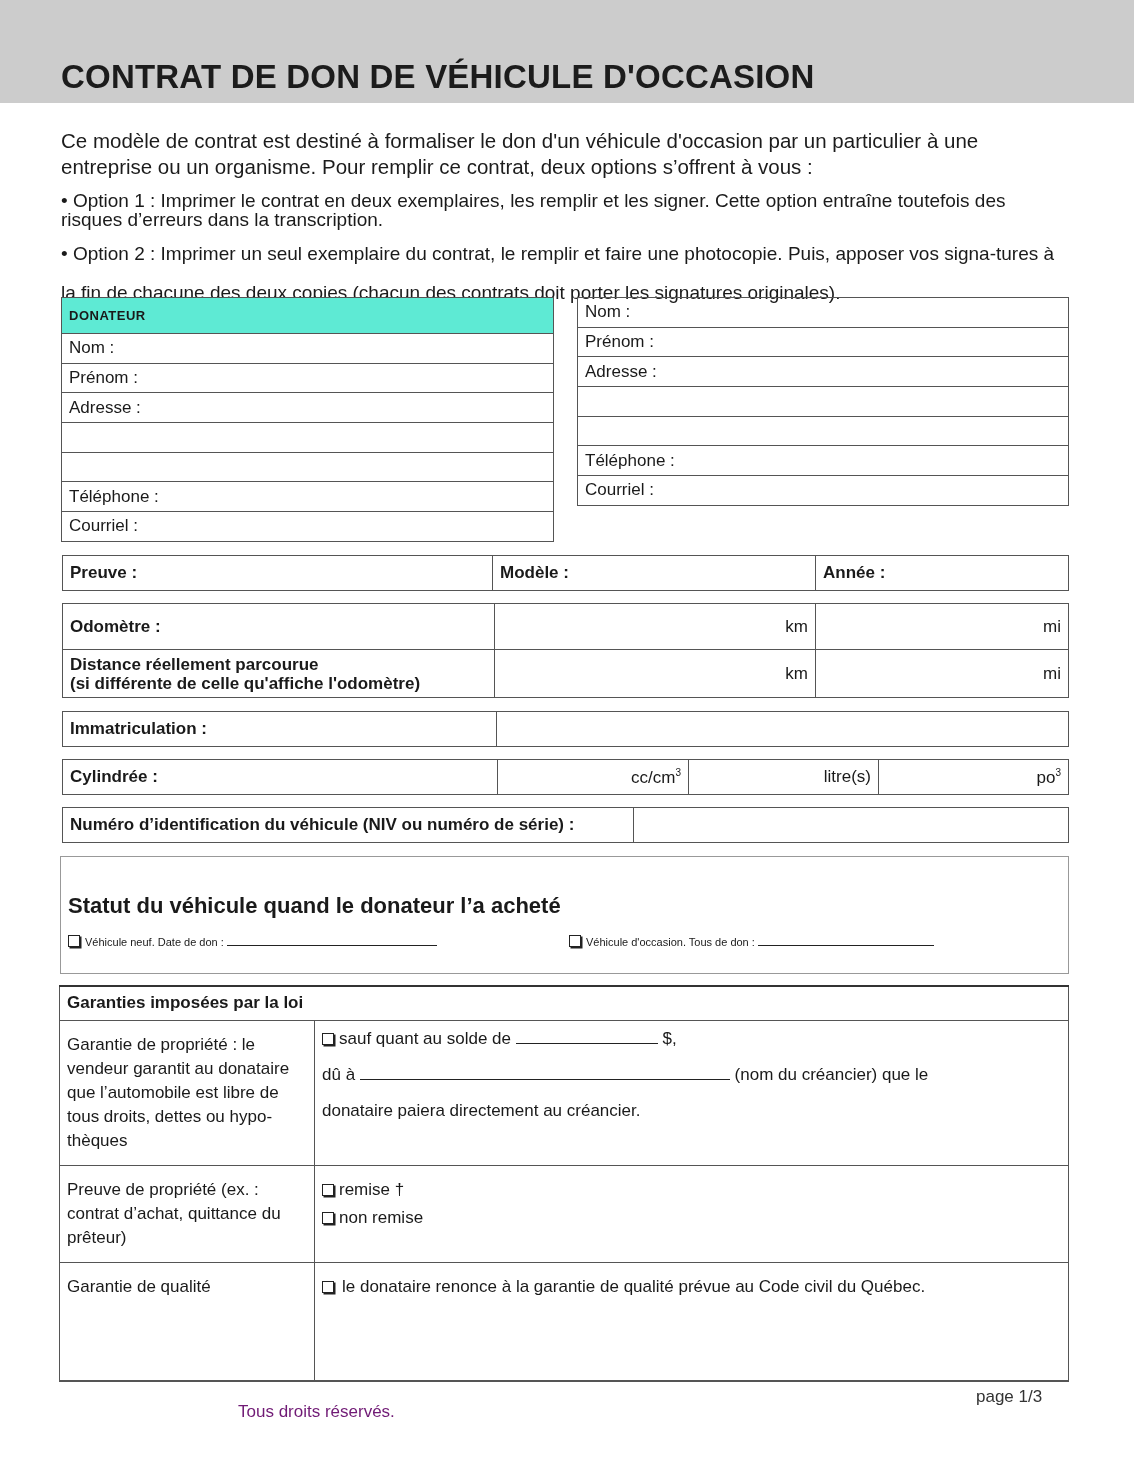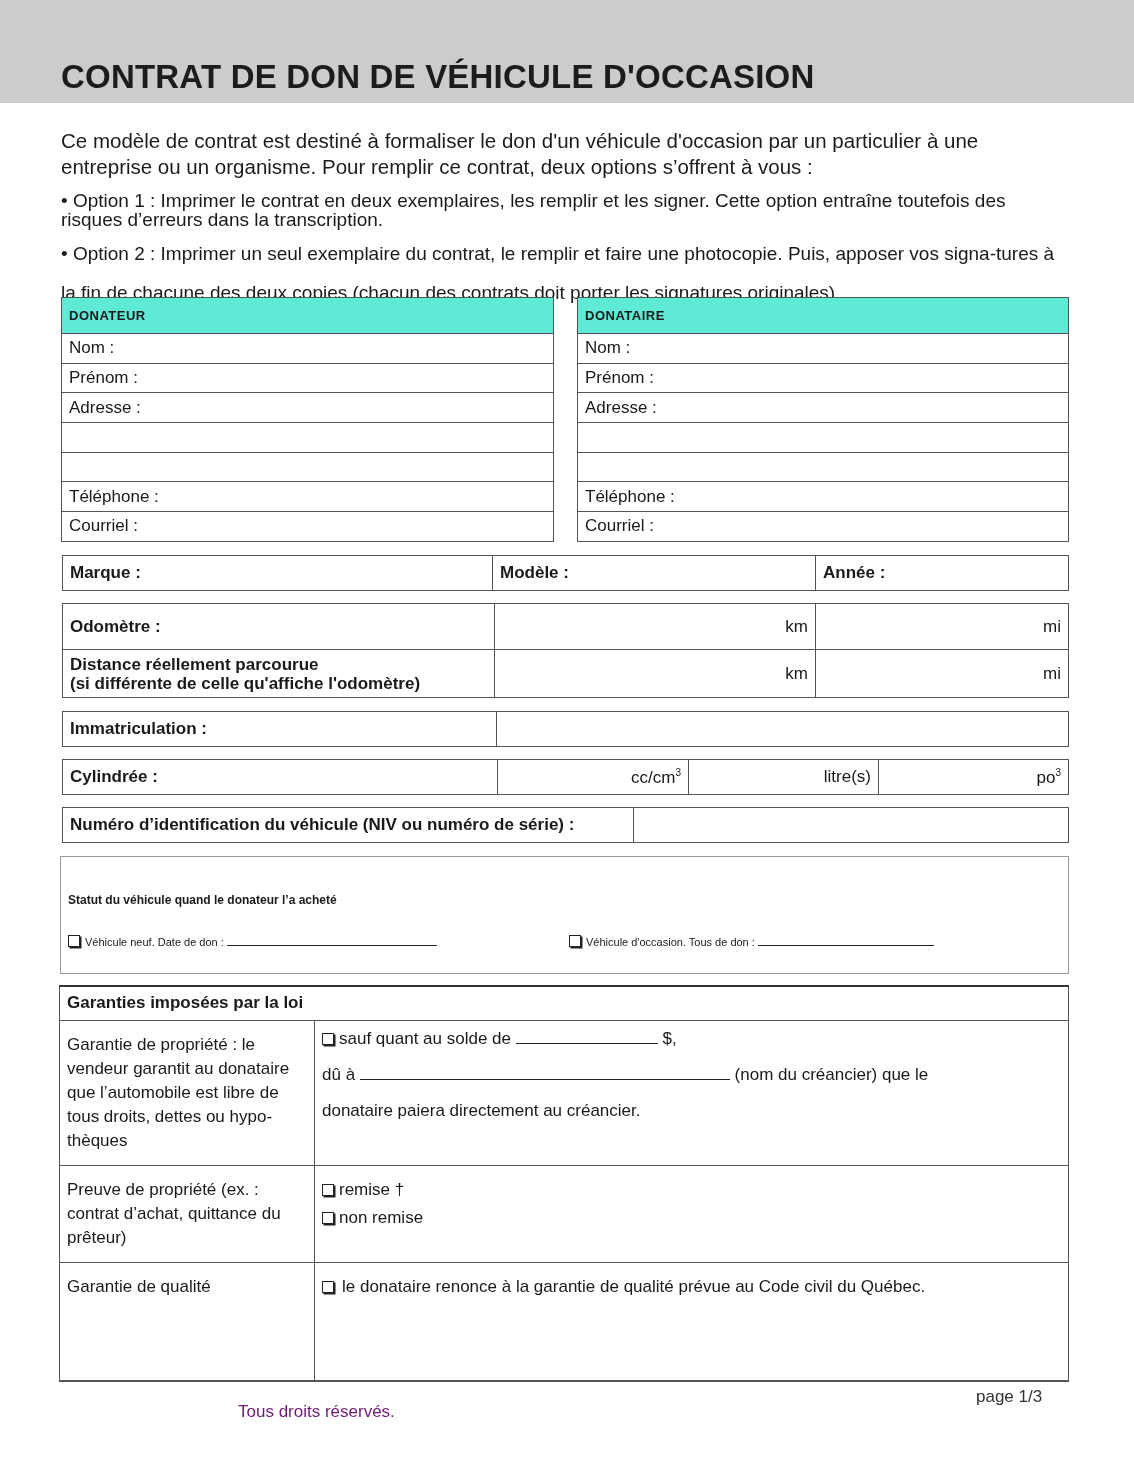--- a/index.html
+++ b/index.html
@@ -14,21 +14,21 @@
   .opt2 { position: absolute; left: 61px; top: 234px; width: 1010px; font-size: 19px; line-height: 39px; }
 
   table { border-collapse: collapse; position: absolute; }
   td { border: 1.5px solid #555; font-size: 17px; padding: 0 7px; vertical-align: middle; }
   .party td { height: 29.7px; }
   .party td.hd { background: #5eead4; font-weight: bold; font-size: 13px; letter-spacing: 0.5px; height: 36px; }
   .bold { font-weight: bold; }
   .r { text-align: right; }
 
   .status-box { position: absolute; left: 60px; top: 856px; width: 1009px; height: 118px; border: 1.5px solid #999; }
-  .status-title { position: absolute; left: 7px; top: 36px; font-size: 12px; font-weight: bold; }
+  .status-title { position: absolute; left: 7px; top: 36px; font-size: 22px; font-weight: bold; }
   .status-opt { position: absolute; top: 75px; font-size: 11px; }
   .cb { display: inline-block; width: 12px; height: 12px; border: 1.5px solid #222; margin-right: 5px; vertical-align: -1px; box-shadow: 1.5px 1.5px 0 #222; }
   .blank { display: inline-block; border-bottom: 1.5px solid #222; height: 14px; vertical-align: baseline; }
 
   .warr { left: 59px; top: 985px; width: 1010px; }
   .warr td { font-size: 17px; vertical-align: top; padding: 12px 7px; line-height: 24px; }
   .warr td.hd { font-weight: bold; padding: 0 7px; height: 34px; vertical-align: middle; margin-left: 28px; }
   .warr .line { display: block; }
 
   .footer-left { position: absolute; left: 238px; top: 1402px; font-size: 17px; color: #701a75; }
@@ -68,23 +68,20 @@
         <td>Téléphone :</td>
       </tr>
   <tr>
         <td>Courriel :</td>
       </tr>
 </tbody>
   </table>
 
 <table class="party" style="left:577px; top:297px; width:492px;">
   <tbody>
-      <tr>
-        <td class="hd">DONATAIRE</td>
-      </tr>
   <tr>
         <td>Nom :</td>
       </tr>
   <tr>
         <td>Prénom :</td>
       </tr>
   <tr>
         <td>Adresse :</td>
       </tr>
   <tr>
@@ -98,21 +95,21 @@
       </tr>
   <tr>
         <td>Courriel :</td>
       </tr>
 </tbody>
   </table>
 
 <table style="left:62px; top:555px; width:1007px;">
   <tbody>
       <tr style="height:35px;">
-    <td class="bold" style="width:430px;">Marque :</td>
+    <td class="bold" style="width:430px;">Preuve :</td>
     <td class="bold" style="width:323px;">Modèle :</td>
     <td class="bold">Année :</td>
   </tr>
 </tbody>
   </table>
 
 <table style="left:62px; top:603px; width:1007px;">
   <tbody>
       <tr style="height:46px;">
     <td class="bold" style="width:432px;">Odomètre :</td>

